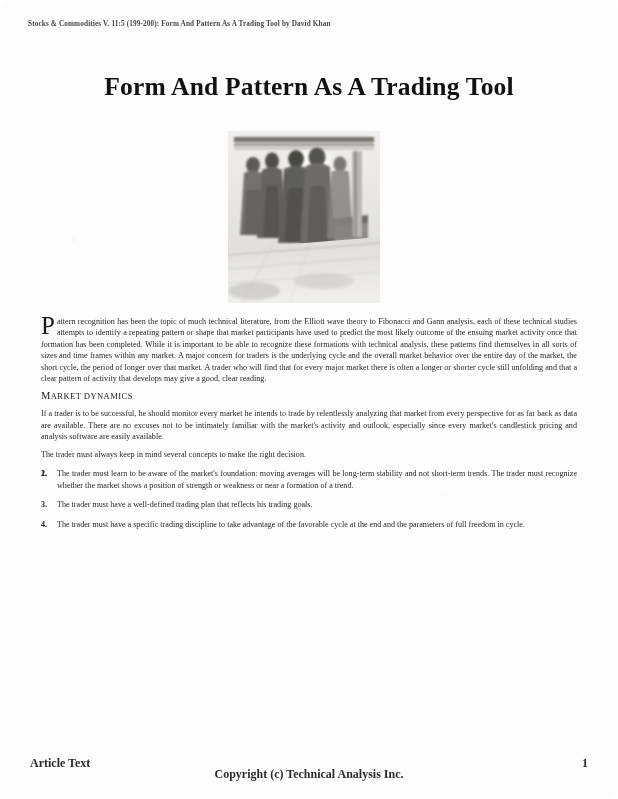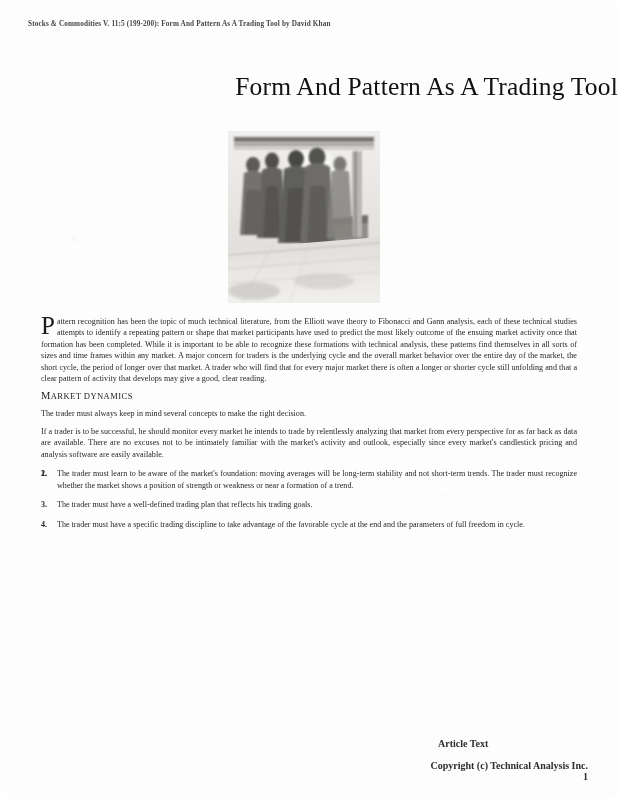--- a/index.html
+++ b/index.html
@@ -44,24 +44,24 @@
     filter: blur(0.62px);
     opacity: 0.88;
   }
 
   
   .title {
     position: absolute;
     top: 72px;
     left: 0;
     right: 0;
-    text-align: right;
+    text-align: center;
     font-family: "Liberation Serif", serif;
     font-size: 25.5px;
-    font-weight: normal;
+    font-weight: bold;
     letter-spacing: 0.2px;
     color: #111;
     filter: blur(0.33px);
   }
 
   .byline {
     position: absolute;
     top: 110px;
     left: 0;
     right: 0;
@@ -159,28 +159,27 @@
     font-size: 8.1px;
   }
 
   
   .footer {
     position: absolute;
     left: 30px;
     right: 30px;
     bottom: 17px;
     display: flex;
-    align-items: flex-end;
+    align-items: flex-start;
     justify-content: space-between;
     font-family: "Liberation Serif", serif;
-    font-size: 10px;
+    font-size: 12px;
     font-weight: bold;
     color: #2d2d2d;
     filter: blur(0.62px);
-    flex-direction: column;
   }
   .footer .f-center { flex: 1; text-align: center; margin-top: 11px; }
   .footer .f-left  { width: 150px; text-align: left; }
   .footer .f-right { width: 150px; text-align: right; }
 </style>
 </head>
 <body>
 
 <div class="page">
 
@@ -274,23 +273,23 @@
       <rect x="0" y="0" width="152" height="172" fill="#ffffff" opacity="0.06"></rect>
     </svg>
   </div>
 
   <div class="body-col">
 
     <p class="para lead"><span class="dropcap">P</span><span>attern recognition has been the topic of much technical literature, from the Elliott wave theory to Fibonacci and Gann analysis, each of these technical studies attempts to identify a repeating pattern or shape that market participants have used to predict the most likely outcome of the ensuing market activity once that formation has been completed. While it is important to be able to recognize these formations with technical analysis, these patterns find themselves in all sorts of sizes and time frames within any market. A major concern for traders is the underlying cycle and the overall market behavior over the entire day of the market, the short cycle, the period of longer over that market. A trader who will find that for every major market there is often a longer or shorter cycle still unfolding and that a clear pattern of activity that develops may give a good, clear reading.</span></p>
 
     <div class="section-head"><span class="cap">M</span><span>ARKET DYNAMICS</span></div>
 
+    <p class="para">If a trader is to be successful, he should monitor every market he intends to trade by relentlessly analyzing that market from every perspective for as far back as data are available. There are no excuses not to be intimately familiar with the market's activity and outlook, especially since every market's candlestick pricing and analysis software are easily available.</p>
+
     <p class="para">The trader must always keep in mind several concepts to make the right decision.</p>
-
-    <p class="para">If a trader is to be successful, he should monitor every market he intends to trade by relentlessly analyzing that market from every perspective for as far back as data are available. There are no excuses not to be intimately familiar with the market's activity and outlook, especially since every market's candlestick pricing and analysis software are easily available.</p>
 
     <ol class="num-list">
       <li>
         <span class="marker">1.</span>
       </li>
       <li>
         <span class="marker">2.</span>
         <span>The trader must learn to be aware of the market's foundation: moving averages will be long-term stability and not short-term trends. The trader must recognize whether the market shows a position of strength or weakness or near a formation of a trend.</span>
       </li>
       <li>

